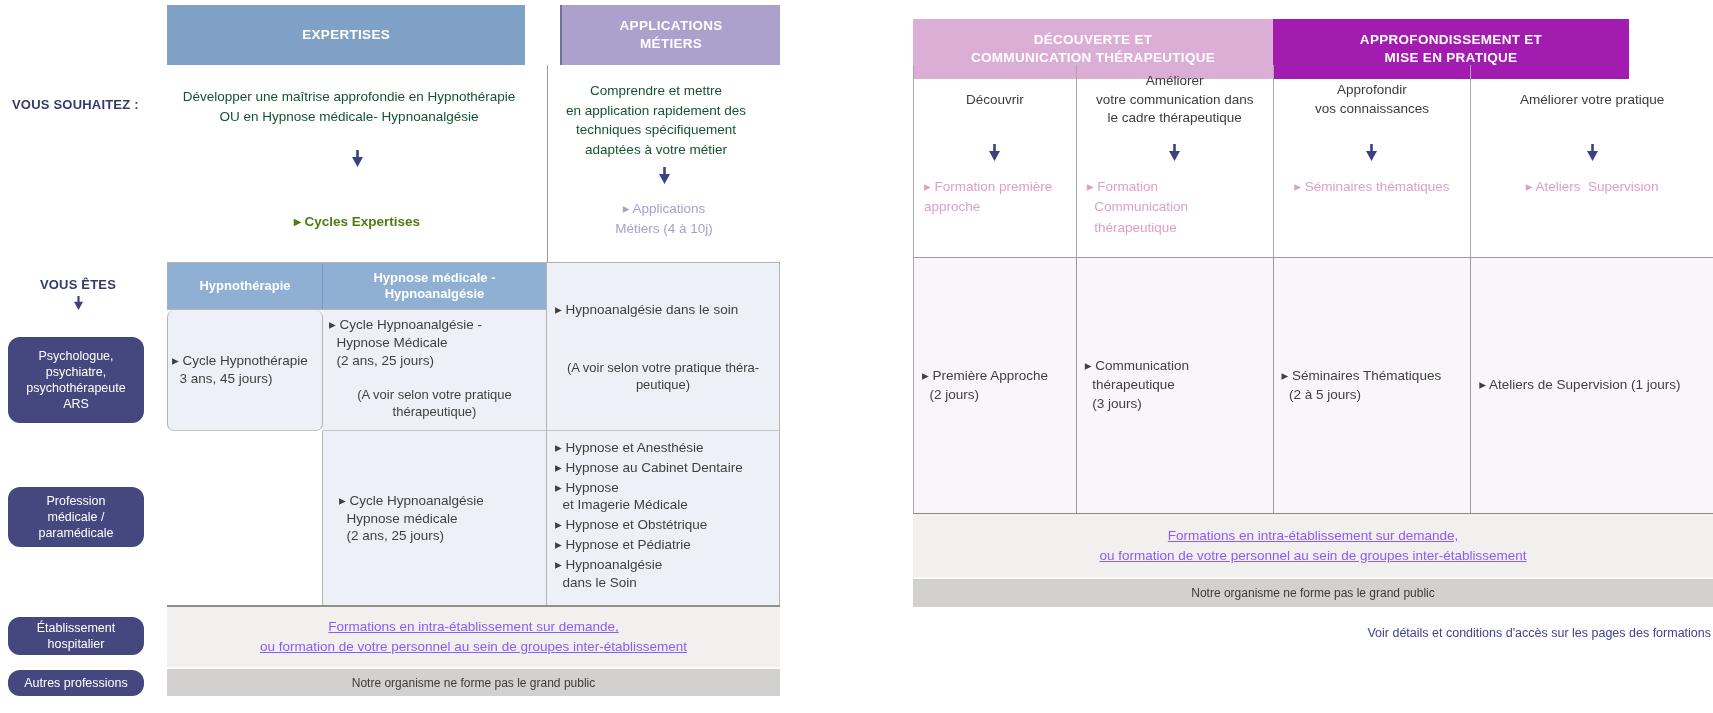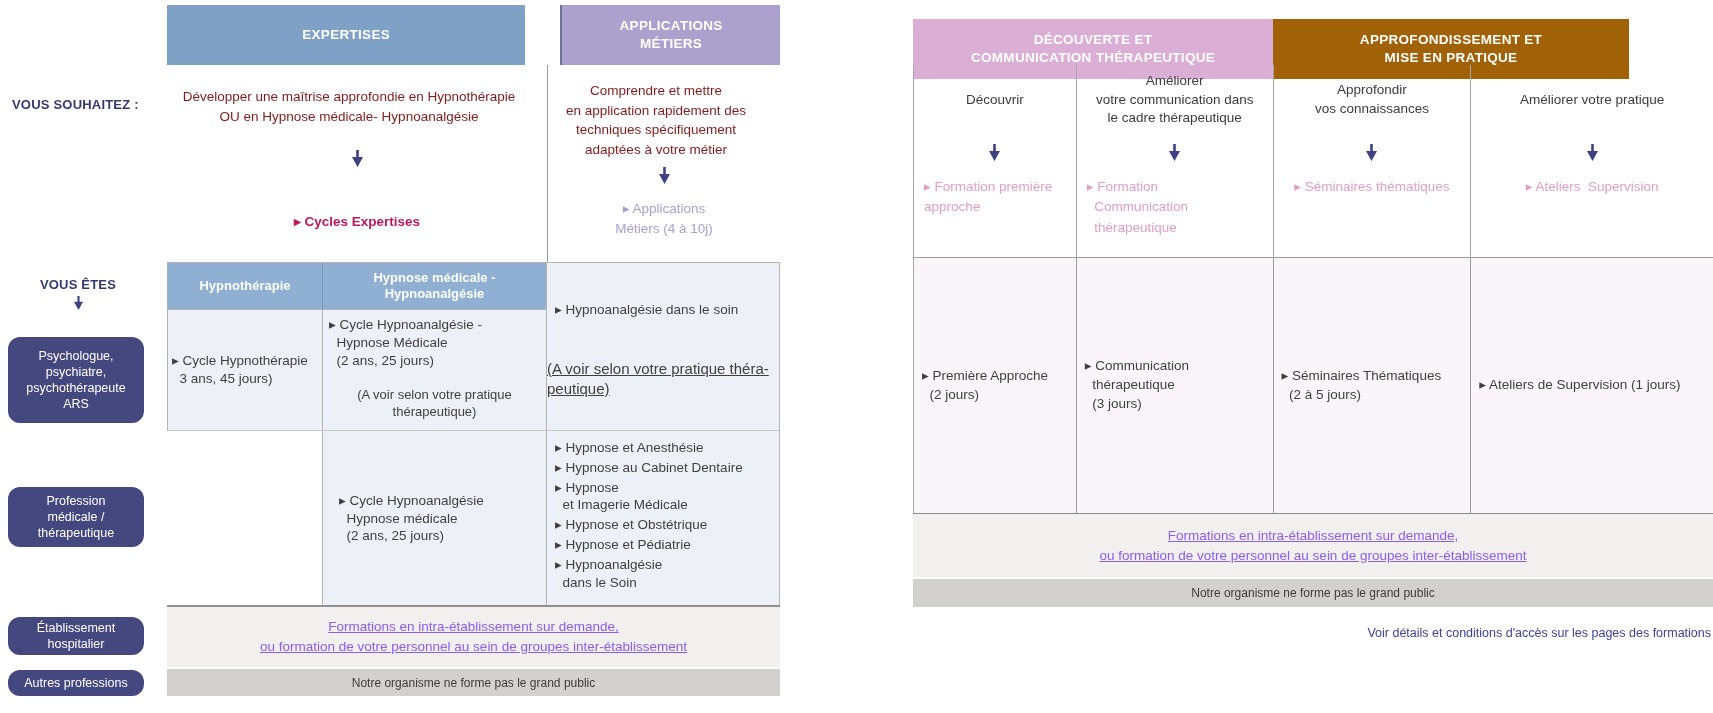--- a/index.html
+++ b/index.html
@@ -18,42 +18,42 @@
 
   
   .lt-header { left:167px; top:5px; width:613px; height:60px;gap:35px; }
   .lt-hdr-expertises { width:380px; background:#7fa1c6; }
   .lt-hdr-applications { width:233px; background:#aca1cd; border-left:2px solid #6e7299; }
 
   .lt-intro { left:167px; top:65px; width:613px; height:197px; display:flex; }
   .lt-intro-col { position:relative; }
   .lt-intro-col.c1 { width:380px; }
   .lt-intro-col.c2 { width:233px; border-left:1px solid #9b9b9b; }
-  .intro-text { position:absolute; left:0; right:16px; text-align:center; font-size:13.5px; line-height:1.5; color:#7f1d1d; }
+  .intro-text { position:absolute; left:0; right:16px; text-align:center; font-size:13.5px; line-height:1.5; color:#14532d; }
   .arrow-wrap { position:absolute; left:0; right:0; display:flex; justify-content:center; }
   .link { cursor:pointer; }
-  .link-blue { position:absolute; left:0; right:0; text-align:center; color:#be185d; font-weight:bold; font-size:13.5px; }
+  .link-blue { position:absolute; left:0; right:0; text-align:center; color:#4d7c0f; font-weight:bold; font-size:13.5px; }
   .link-lav  { position:absolute; left:0; right:0; text-align:center; color:#a89fd0; font-size:13.5px; line-height:1.45; }
 
   .lt-main { left:167px; top:262px; width:613px; height:343px; border-top:1px solid #b4b4b4; }
   .cell { position:absolute; font-size:13.5px; line-height:1.32; }
   .sub-blue { background:#8fafd3; color:#fff; font-weight:bold; font-size:13px; line-height:1.25; text-align:center;
               display:flex; align-items:center; justify-content:center; border-bottom:1px solid #b4b4b4; }
   .subc1 { left:0; top:0; width:156px; height:47px; border-left:1px solid #9fb0c9; border-right:1px solid #7b97bd; }
   .subc2 { left:156px; top:0; width:224px; height:47px; border-right:1px solid #b4b4b4; }
   .bg-blue { background:#edf1f7; }
   .r1c1 { left:0; top:47px; width:156px; height:121px; border-left:1px solid #b4b4b4; border-right:1px solid #b4b4b4;
-          border-bottom:1px solid #c6c6c6; display:flex; align-items:center; padding-left:4px; }
+          border-bottom:1px solid #c6c6c6; display:flex; align-items:center; padding-left:4px;border-radius:7px; }
   .r1c2 { left:156px; top:47px; width:224px; height:121px; border-right:1px solid #b4b4b4; border-bottom:1px solid #c6c6c6;
           display:flex; flex-direction:column; }
   .r1c2 .course { padding:6px 2px 0 6px; }
   .r1c2 .note { margin-top:auto; text-align:center; padding-bottom:10px; font-size:13px; }
   .appsr1 { left:380px; top:0; width:233px; height:168px; border-right:1px solid #b4b4b4; border-bottom:1px solid #c6c6c6; }
   .appsr1 .course { padding:38px 0 0 8px; }
-  .appsr1 .note { margin-top:40px; text-align:left; font-size:15px;text-decoration:underline; }
+  .appsr1 .note { margin-top:40px; text-align:center; font-size:13px; }
   .r2c1 { left:0; top:168px; width:156px; height:175px; border-right:1px solid #b4b4b4; background:#fff; }
   .r2c2 { left:156px; top:168px; width:224px; height:175px; border-right:1px solid #b4b4b4;
           display:flex; align-items:center; }
   .r2c2 .course { padding-left:16px; }
   .r2c3 { left:380px; top:168px; width:233px; height:175px; border-right:1px solid #b4b4b4; padding:8px 0 0 8px; }
   .app-item { white-space:pre-wrap; margin-bottom:2px; }
 
   .foot1 { background:#f1f0ee; border-top:2px solid #909090; display:flex; align-items:center; justify-content:center;
            text-align:center; font-size:13.5px; line-height:1.45; color:#8b5cf6;text-decoration:underline; }
   .foot2 { background:#d2d1cf; display:flex; align-items:center; justify-content:center; font-size:12px; color:#3c3c3c; }
@@ -62,21 +62,21 @@
 
   
   .side-label { color:#343a6e; font-weight:bold; font-size:13px; letter-spacing:.2px; }
   .badge { left:8px; width:136px; background:#45487e; color:#fff; border-radius:12px;
            display:flex; align-items:center; justify-content:center; text-align:center;
            font-size:12.5px; line-height:1.3; }
 
   
   .rt-header { left:913px; top:19px; width:800px; height:60px; }
   .rt-hdr-decouverte { width:360px; background:#dbaed6; }
-  .rt-hdr-approfondissement { width:356px; background:#a16207; }
+  .rt-hdr-approfondissement { width:356px; background:#a21caf; }
 
   .rt-intro { left:913px; top:65px; width:800px; height:192px; display:flex; border-left:1px solid #a7a7a7; }
   .rt-col { display:flex; flex-direction:column; }
   .rt-col.b { border-right:1px solid #a7a7a7; }
   .rt-title { height:70px; display:flex; align-items:center; justify-content:center; text-align:center;
               font-size:13.5px; line-height:1.4; color:#3c3c3c; }
   .rt-arrow { height:34px; display:flex; justify-content:center; align-items:center; }
   .rt-link { padding-top:8px; color:#df9fc6; font-size:13.5px; line-height:1.5; cursor:pointer; }
   .rt-link.left { text-align:left; padding-left:10px; padding-right:2px; }
   .rt-link.center { text-align:center; }
@@ -108,21 +108,21 @@
         <path d="M5.2 0 h2.6 v7 h4.2 L6.5 17 L1 7 h4.2 Z" fill="#3d4180"></path>
       </svg>
   </div>
 
   <div class="abs badge pre-line" style="top:337px; height:86px;">Psychologue,
 psychiatre,
 psychothérapeute
 ARS</div>
   <div class="abs badge pre-line" style="top:487px; height:60px;">Profession
 médicale /
-thérapeutique</div>
+paramédicale</div>
   <div class="abs badge pre-line" style="top:617px; height:38px;">Établissement
 hospitalier</div>
   <div class="abs badge pre-line" style="top:670px; height:26px;">Autres professions</div>
 
   <div class="abs hdr lt-header">
     <div class="hdr-cell lt-hdr-expertises pre-line">EXPERTISES</div>
     <div class="hdr-cell lt-hdr-applications pre-line">APPLICATIONS
 MÉTIERS</div>
   </div>
 

